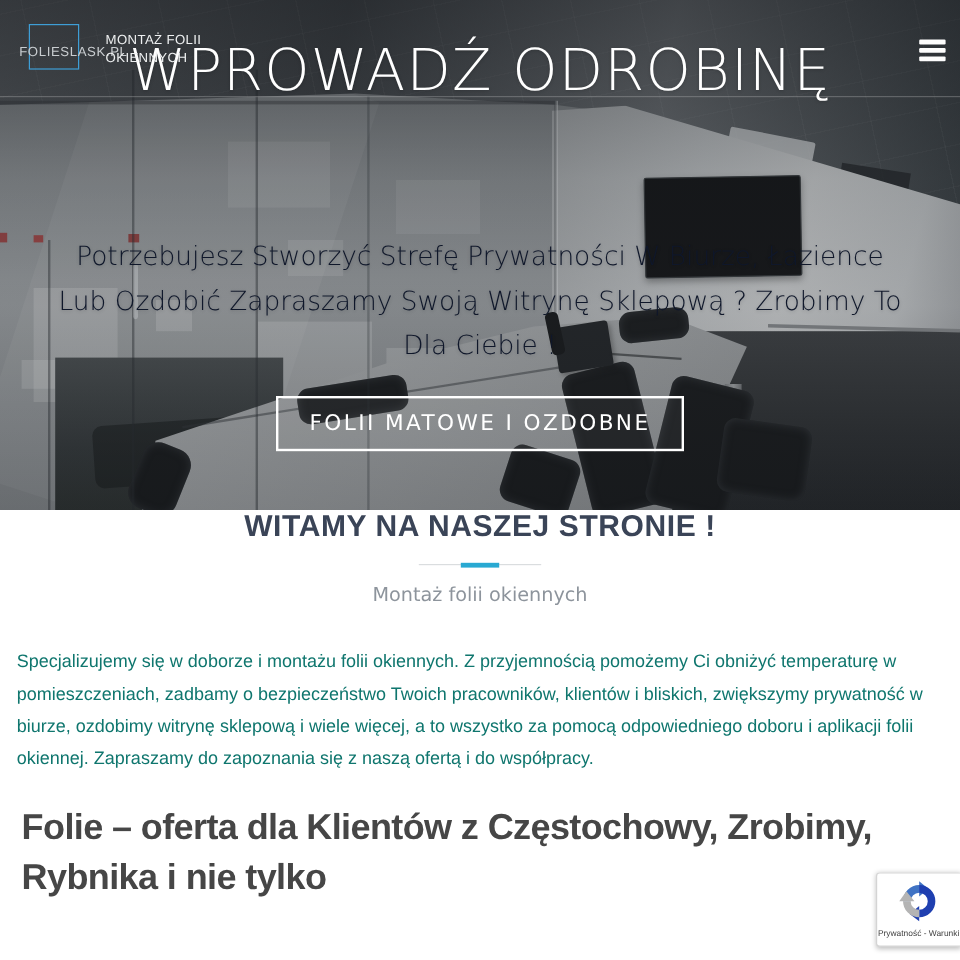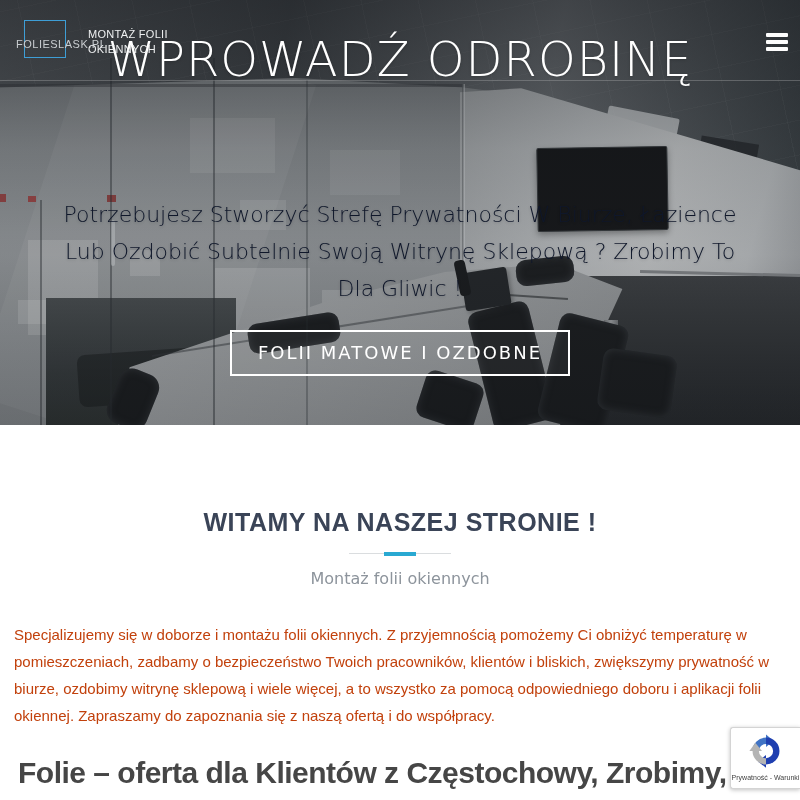--- a/index.html
+++ b/index.html
@@ -122,29 +122,29 @@
       text-align:center; color:#0f172a; font-family:"DejaVu Sans","Liberation Sans",sans-serif;
       font-weight:300; font-size:22px; line-height:37px;
       text-shadow:0 1px 3px rgba(0,0,0,0.18); }
   .cta { position:absolute; left:50%; top:330px; transform:translateX(-50%); z-index:6;
       width:340px; height:46px; border:2px solid #ffffff; background:rgba(255,255,255,0.05);
       color:#ffffff; font-family:"DejaVu Sans","Liberation Sans",sans-serif;
       font-size:18px; letter-spacing:2px; line-height:42px; text-align:center;
       text-decoration:none; display:block; cursor:pointer; }
 
   
-  .welcome { padding-top:83px; text-align:center; background:#fff; }
+  .welcome { text-align:center; background:#fff; }
   .welcome-heading { font-size:25px; font-weight:700; letter-spacing:0.5px; color:#3a4457; }
   .divider { position:relative; width:102px; height:4px; margin:15px auto 0; }
   .divider-line { position:absolute; left:0; top:1px; width:102px; height:1px; background:#dadddf; }
   .divider-accent { position:absolute; left:35px; top:0; width:32px; height:4px; background:#29a9d2; }
   .welcome-sub { margin-top:13px; font-size:16px; color:#8d949c;
       font-family:"DejaVu Sans","Liberation Sans",sans-serif; }
   .welcome-par { margin:33px 14px 0; text-align:left; font-size:15px; line-height:27px;
-      color:#c2410c; }
+      color:#0f766e; }
 
   
   .offer { margin:23px 0 0 18px; }
   .offer-heading { font-size:30px; font-weight:700; letter-spacing:-0.5px; line-height:42px;
       color:#464646; white-space:nowrap; }
 
   
   .recaptcha { position:absolute; right:0; top:727px; width:70px; height:62px; z-index:10;
       background:#ffffff; border:1px solid #d4d4d4; border-right:none;
       border-radius:3px 0 0 3px; box-shadow:0 1px 4px rgba(0,0,0,0.25);
@@ -218,22 +218,22 @@
         <span class="bar"></span>
         <span class="bar"></span>
       </button>
     </header>
 
     <h1 class="hero-title">
       <div>WPROWADŹ ODROBINĘ</div>
     </h1>
     <div class="hero-sub">
       <div>Potrzebujesz Stworzyć Strefę Prywatności W Biurze, Łazience</div>
-      <div>Lub Ozdobić Subtelnie Swoją Witrynę Sklepową ? Zrobimy To</div>
-      <div>Dla Gliwic !</div>
+      <div>Lub Ozdobić Zapraszamy Swoją Witrynę Sklepową ? Zrobimy To</div>
+      <div>Dla Ciebie !</div>
     </div>
     <a class="cta">FOLII MATOWE I OZDOBNE</a>
   </section>
 
   <section class="welcome">
     <h2 class="welcome-heading">WITAMY NA NASZEJ STRONIE !</h2>
     <div class="divider">
       <span class="divider-line"></span>
       <span class="divider-accent"></span>
     </div>

